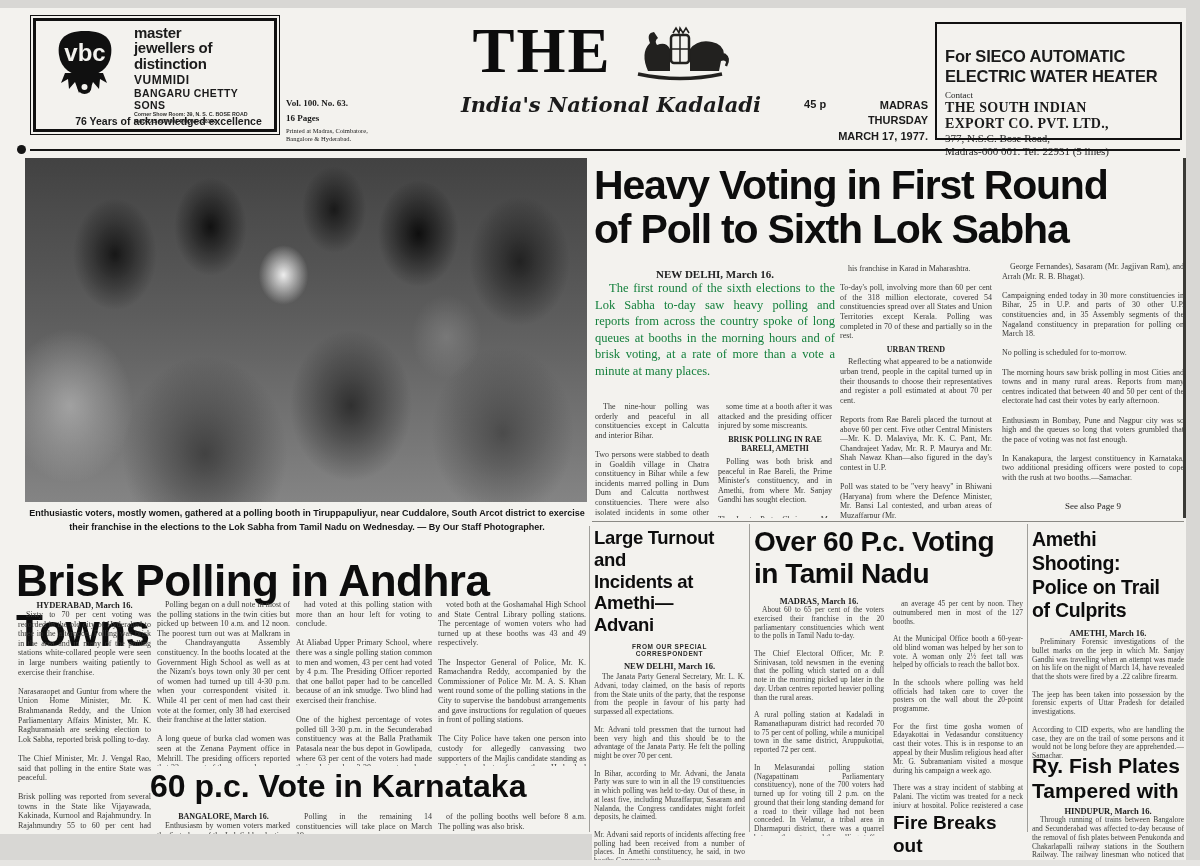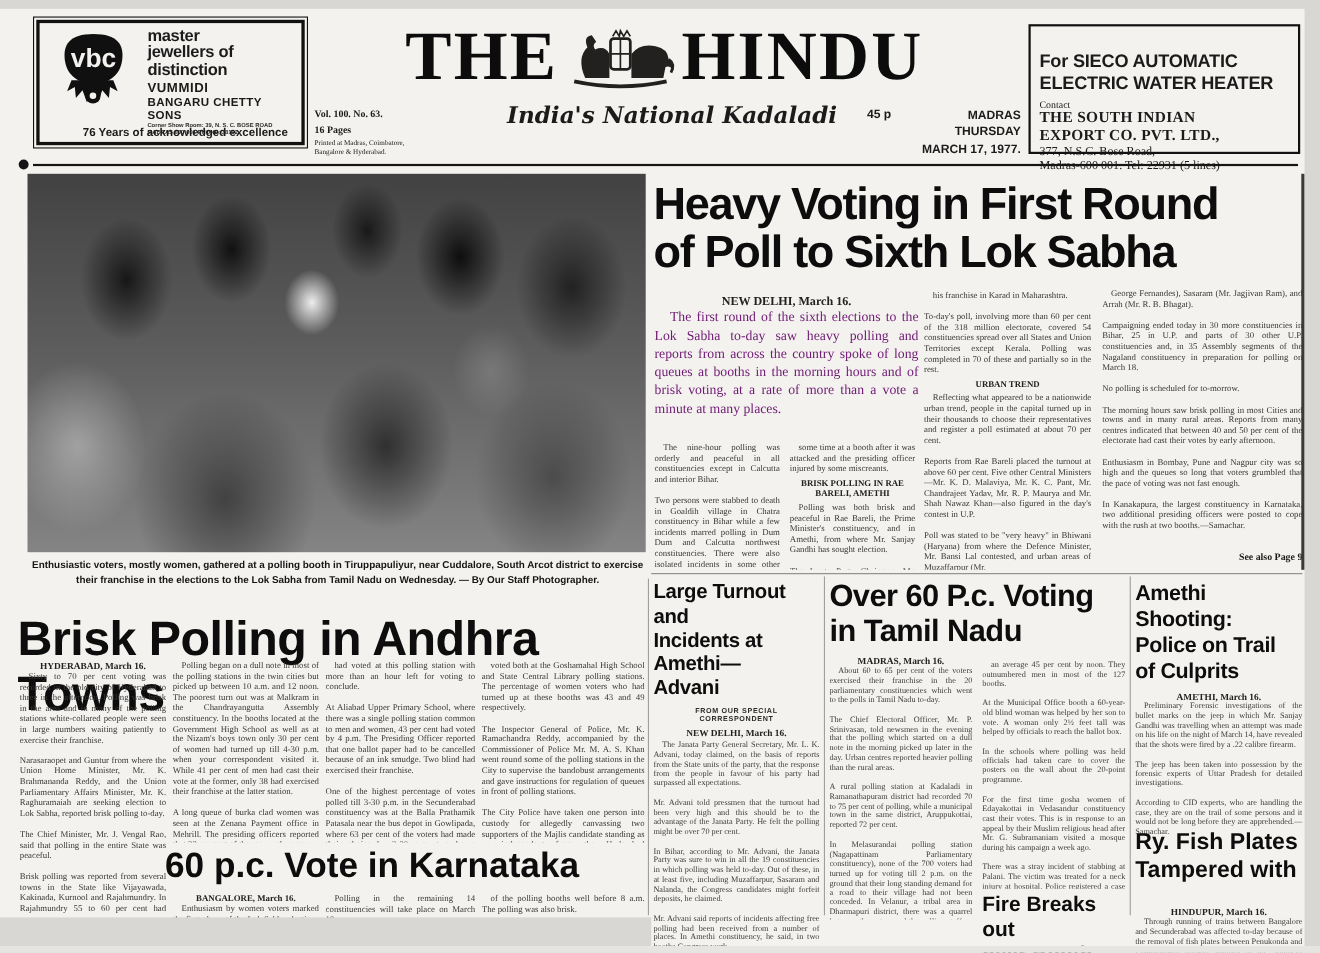--- a/index.html
+++ b/index.html
@@ -24,27 +24,27 @@
   .vbc-logo { position:absolute; left:5px; top:4px; }
 
   .ad-right { left:935px; top:22px; width:247px; height:118px; border:2px solid #111; padding:22px 8px 4px; z-index:5; }
   .adr-line { font-family:"Liberation Sans",sans-serif; font-weight:bold; font-size:16.5px; letter-spacing:-0.2px; line-height:1.22; white-space:nowrap; }
   .adr-contact { font-size:9px; margin-top:4px; }
   .adr-name { font-weight:bold; font-size:14px; line-height:1.12; letter-spacing:.3px; }
   .adr-addr { font-size:11px; line-height:1.25; }
 
   
   .mast { left:278px; top:20px; width:652px; height:126px; }
-  .mast-title { display:flex; justify-content:center; align-items:center; 
+  .mast-title { display:flex; justify-content:center; align-items:center; gap:12px;
                 font-weight:bold; font-size:63px; line-height:1; letter-spacing:2px; color:#0c0c0c; }
   .mast-vol { position:absolute; left:8px; top:76px; font-weight:bold; font-size:9px; line-height:1.7; }
   .mast-printed { font-weight:normal; font-size:6.5px; line-height:1.3; white-space:pre-line; }
   .mast-tag { position:absolute; left:168px; top:72px; width:330px; text-align:center;
               font-family:"DejaVu Serif",serif; font-style:italic; font-weight:bold; font-size:21px; }
-  .mast-right { position:absolute; right:2px; top:78px; display:flex; gap:28px; }
+  .mast-right { position:absolute; right:2px; top:78px; display:flex; gap:12px; }
   .mast-price { font-family:"Liberation Sans",sans-serif; font-weight:bold; font-size:11px; }
   .mast-date { font-family:"Liberation Sans",sans-serif; font-weight:bold; font-size:11px; text-align:right; white-space:pre-line; line-height:1.4; }
 
   .head-rule { left:30px; top:149px; width:1150px; height:2px; background:#151515; }
   .head-bullet { left:17px; top:145px; width:9px; height:9px; border-radius:50%; background:#151515; }
 
   
   .photo { left:25px; top:158px; width:562px; height:344px;
     background:
       radial-gradient(40px 48px at 46% 34%, rgba(242,240,234,.95), rgba(242,240,234,0) 62%),
@@ -68,22 +68,22 @@
         font-size:41px; line-height:1.08; letter-spacing:-1.2px; color:#0d0d0d; white-space:pre-line; }
   .h2 { font-family:"Liberation Sans",sans-serif; font-weight:bold; color:#0d0d0d; white-space:pre-line; }
 
   
   .dateline { font-weight:bold; font-size:9.5px; text-align:center; color:#222; }
   .tiny { font-size:8px; line-height:1.2; text-align:justify; white-space:pre-line; color:#393937; overflow:hidden; text-indent:8px; }
   .tiny7 { font-size:7.5px; line-height:1.17; text-align:justify; white-space:pre-line; color:#3c3c3a; overflow:hidden; text-indent:8px; }
   .subhead { font-weight:bold; font-size:8px; text-align:center; color:#222; margin:4px 0 3px; line-height:1.2; }
   .byline { font-family:"Liberation Sans",sans-serif; font-weight:bold; font-size:6.5px; letter-spacing:.6px;
             text-align:center; white-space:pre-line; margin:7px 0 4px; color:#2c2c2a; }
-  .lead-para { font-size:12.5px; line-height:1.32; text-align:justify; text-indent:14px; color:#701a75; }
-  .see-also { font-weight:bold; font-size:9px; text-align:right; }
+  .lead-para { font-size:12.5px; line-height:1.32; text-align:justify; text-indent:14px; color:#15803d; }
+  .see-also { font-weight:normal; font-size:9px; text-align:center; }
 
   .vr { position:absolute; width:1px; background:#a09f9a; }
   .hr { position:absolute; height:1px; background:#8a8984; }
 </style>
 </head>
 <body>
 
 <div class="page">
 
   <div class="abs ad-left">
@@ -113,21 +113,20 @@
       <span>THE</span>
       <svg width="112" height="58" viewBox="0 0 112 58">
         <path d="M24 48 Q16 30 26 20 Q22 10 30 9 L34 15 Q30 18 33 22 Q42 18 46 26 L46 48 Z" fill="#22211f"></path>
         <path d="M66 48 L66 26 Q74 16 88 19 Q99 21 100 31 Q106 33 104 41 Q101 36 97 38 L95 48 Z" fill="#22211f"></path>
         <path d="M100 31 q6 4 2 12" stroke="#22211f" stroke-width="2.5" fill="none"></path>
         <rect x="47" y="12" width="18" height="28" rx="3" fill="none" stroke="#22211f" stroke-width="2.5"></rect>
         <path d="M47 26 h18 M56 12 v28" stroke="#22211f" stroke-width="1.5"></path>
         <path d="M49 10 l3 -5 3 5 1 -5 3 5 3 -5 3 5" stroke="#22211f" stroke-width="1.5" fill="none"></path>
         <path d="M14 51 Q56 60 98 51" stroke="#22211f" stroke-width="3.5" fill="none"></path>
       </svg>
-      <span>HINDU</span>
     </div>
     <div class="mast-vol">
       <div>Vol. 100. No. 63.</div>
       <div>16 Pages</div>
       <div class="mast-printed">Printed at Madras, Coimbatore,
 Bangalore &amp; Hyderabad.</div>
     </div>
     <div class="mast-tag">India's National Kadaladi</div>
     <div class="mast-right">
       <span class="mast-price">45 p</span>
@@ -292,21 +291,21 @@
     <div class="tiny7" style="height:126px;">Preliminary Forensic investigations of the bullet marks on the jeep in which Mr. Sanjay Gandhi was travelling when an attempt was made on his life on the night of March 14, have revealed that the shots were fired by a .22 calibre firearm.
 
 The jeep has been taken into possession by the forensic experts of Uttar Pradesh for detailed investigations.
 
 According to CID experts, who are handling the case, they are on the trail of some persons and it would not be long before they are apprehended.—Samachar.</div>
   </div>
 
   <div class="abs" style="left:1032px; top:753px; width:152px;">
     <div class="h2" style="font-size:21px; line-height:1.2;">Ry. Fish Plates
 Tampered with</div>
-    <div class="dateline" style="font-size:8.5px; margin-top:21px;">HINDUPUR, March 16.</div>
+    <div class="dateline" style="font-size:8.5px; margin-top:3px;">HINDUPUR, March 16.</div>
     <div class="tiny7" style="height:66px;">Through running of trains between Bangalore and Secunderabad was affected to-day because of the removal of fish plates between Penukonda and Chakarlapalli railway stations in the Southern Railway. The railway linesman who noticed that the fish plates had been removed reported the matter to the authorities. The train bound for Bangalore was detained at Penukonda and the</div>
   </div>
 
   <div class="strip" style="left:0; top:0; width:1200px; height:8px;"></div>
   <div class="strip" style="left:1186px; top:0; width:14px; height:866px;"></div>
   <div class="strip" style="left:0; top:834px; width:592px; height:32px;"></div>
   <div class="strip" style="left:0; top:860px; width:1200px; height:6px; background:#e6e5e2;"></div>
 
 </div>
 

